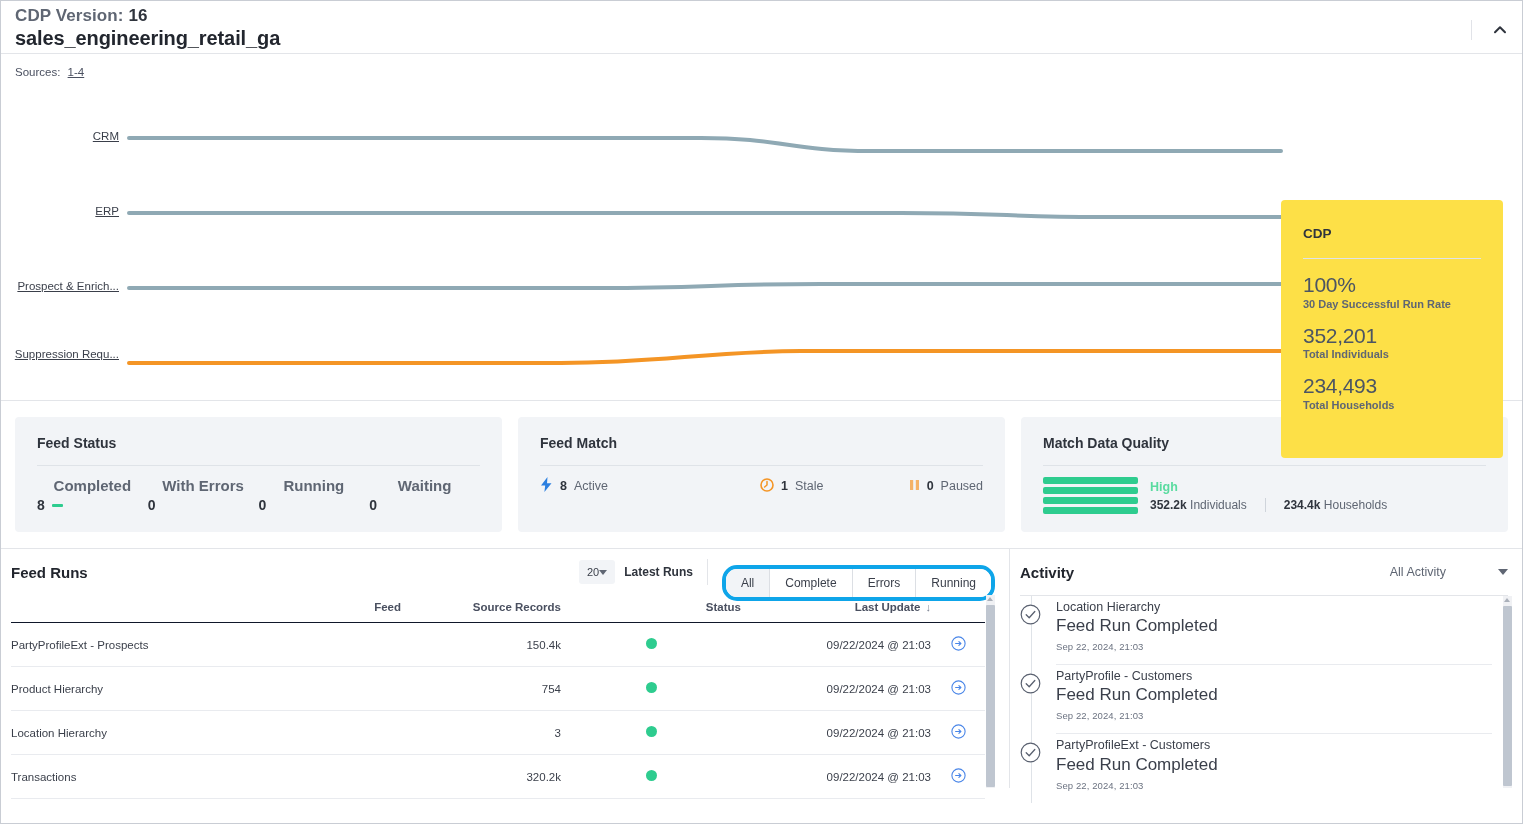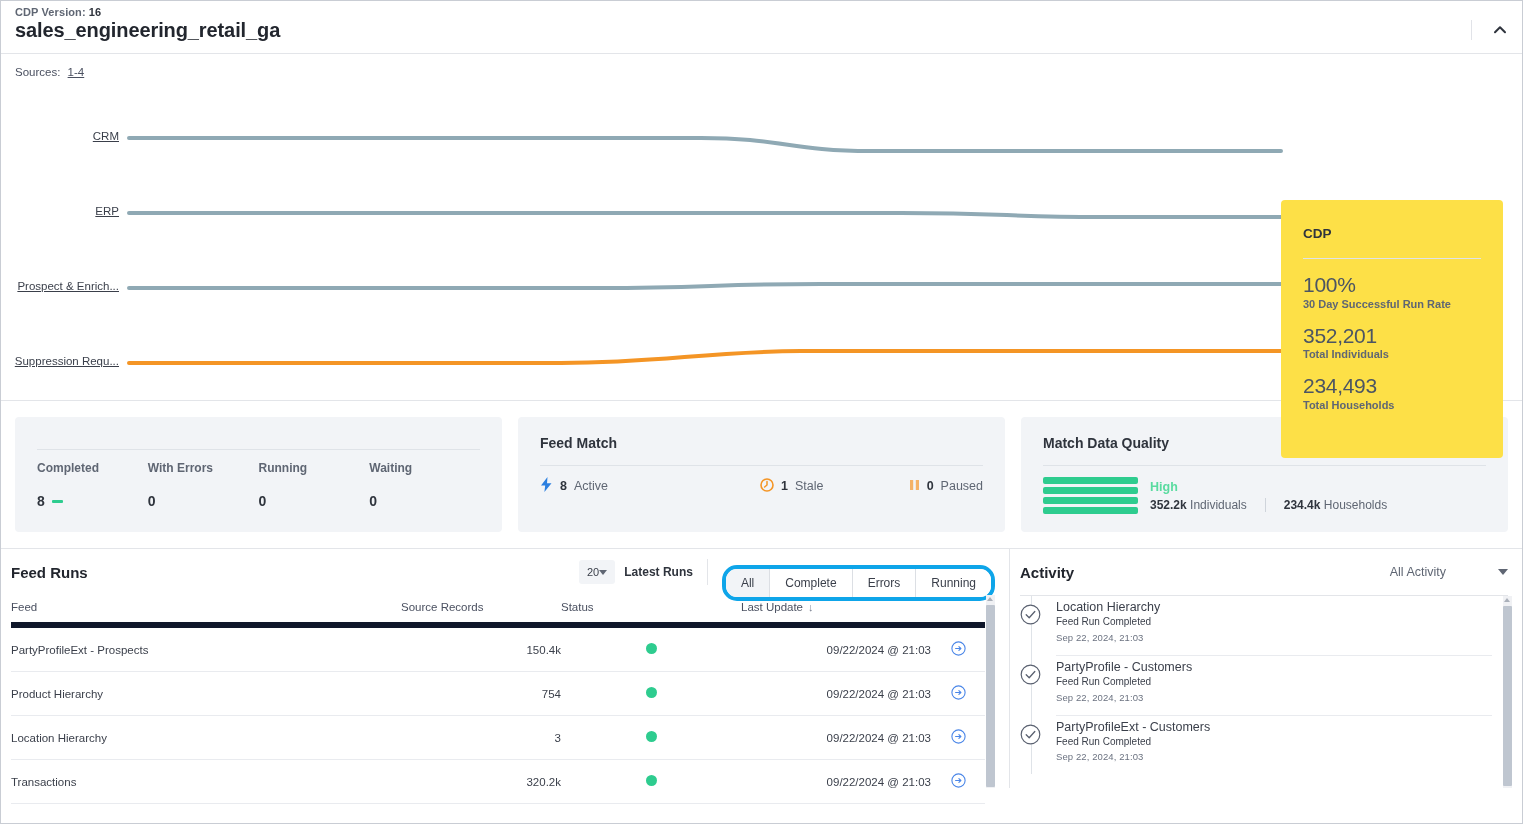--- a/index.html
+++ b/index.html
@@ -19,21 +19,21 @@
   }
 
   
   .header {
     position: relative;
     height: 53px;
     border-bottom: 1px solid #e3e5e9;
     padding: 5px 14px 0 14px;
   }
   .hdr-version {
-    font-size: 11px;
+    font-size: 17px;
     font-weight: bold;
     color: #5f6673;
     letter-spacing: 0.1px;
   }
   .hdr-version .vnum { color: #2f343d; }
   .hdr-title {
     font-size: 20px;
     font-weight: bold;
     color: #22262e;
     margin-top: 1px;
@@ -132,22 +132,23 @@
     font-weight: bold;
     color: #2f343d;
   }
   .card-rule {
     height: 1px; background: #dfe3e8;
     margin: 14px 0 11px 0;
   }
   .status-grid { display: flex; }
   .status-item { width: 118px; }
   .status-cap {
-    font-size: 12px; font-weight: bold; color: #5f6673;
-    margin-bottom: 18px;
+    font-size: 15px; font-weight: bold; color: #5f6673;
+    margin-bottom: 3px;
+    text-align: center;
   }
   .status-val {
     font-size: 14px; font-weight: bold; color: #2f343d;
     display: flex; align-items: center; gap: 7px;
   }
   .trend-flat { width: 11px; height: 3px; background: #2ecc8f; border-radius: 1px; }
 
   .state-row { display: flex; align-items: center; }
   .state-item { display: flex; align-items: center; gap: 7px; font-size: 12.5px; color: #5f6673; }
   .state-item b { color: #2f343d; font-weight: bold; }
@@ -206,24 +207,24 @@
   .activity-filter {
     display: flex; align-items: center; gap: 52px;
     cursor: pointer;
   }
   .activity-filter-label { font-size: 12.5px; color: #5f6673; }
   .caret-lg { width: 0; height: 0; border-left: 5px solid transparent; border-right: 5px solid transparent; border-top: 6px solid #5f6673; }
 
   
   .tbl { width: 974px; border-collapse: collapse; table-layout: fixed; }
   .tbl th {
-    font-size: 11.5px; font-weight: normal; color: #4a5060;
-    text-align: left;
+    font-size: 11.5px; font-weight: bold; color: #4a5060;
+    text-align: right;
     padding: 6px 0 9px 0;
-    border-bottom: 6px solid #0f172a;
+    border-bottom: 1px solid #0f172a;
   }
   .tbl td {
     font-size: 11.5px; color: #3a3f4a;
     padding: 13px 0;
     border-bottom: 1px solid #e9ebef;
   }
   .col-feed { width: 390px; }
   .col-rec { width: 160px; text-align: right; }
   .col-status { width: 180px; text-align: center; }
   .col-upd { width: 190px; text-align: right; }
@@ -253,21 +254,21 @@
     border-bottom: 4px solid #aab0ba;
   }
 
   
   .act-list { position: relative; padding-right: 30px; }
   .act-item { display: flex; gap: 14px; position: relative; padding: 3px 0 0 0; }
   .act-check { flex: 0 0 22px; padding-top: 5px; }
   .act-body { flex: 1; padding-bottom: 12px; border-bottom: 1px solid #e9ebef; }
   .act-item:last-child .act-body { border-bottom: none; }
   .act-title { font-size: 12.5px; color: #3a3f4a; line-height: 1.3; }
-  .act-sub { font-size: 10px; color: #3a3f4a; line-height: 1.35; }
+  .act-sub { font-size: 17px; color: #3a3f4a; line-height: 1.35; }
   .act-time { font-size: 9.5px; color: #6b7280; margin-top: 3px; letter-spacing: 0.1px; }
   .act-rail {
     position: absolute;
     left: 10.5px; top: 0; bottom: 0;
     width: 1px; background: #dfe3e8;
   }
 </style>
 </head>
 <body>
 
@@ -310,21 +311,21 @@
 
     <div class="node-label" style="left:0; width:118px; top:50px;">
       <span>CRM</span>
     </div>
     <div class="node-label" style="left:0; width:118px; top:125px;">
       <span>ERP</span>
     </div>
     <div class="node-label" style="left:0; width:118px; top:200px;">
       <span>Prospect &amp; Enrich...</span>
     </div>
-    <div class="node-label" style="left:0; width:118px; top:275px;">
+    <div class="node-label" style="left:0; width:118px; top:268px;">
       <span>Suppression Requ...</span>
     </div>
 
     <div class="cdp-panel">
       <div class="cdp-title">CDP</div>
       <div class="cdp-rule"></div>
 
       <div class="cdp-stat">
         <div class="cdp-num">100%</div>
         <div class="cdp-cap">30 Day Successful Run Rate</div>
@@ -338,20 +339,21 @@
         <div class="cdp-cap">Total Households</div>
       </div>
     </div>
   </div>
 
   <div class="section-div"></div>
 
   <div class="cards">
 
     <div class="card">
+      <div class="card-title">Feed Status</div>
       <div class="card-rule"></div>
       <div class="status-grid">
         <div class="status-item">
           <div class="status-cap">Completed</div>
           <div class="status-val">
             <span>8</span>
             <span class="trend-flat"></span>
           </div>
         </div>
         <div class="status-item">

